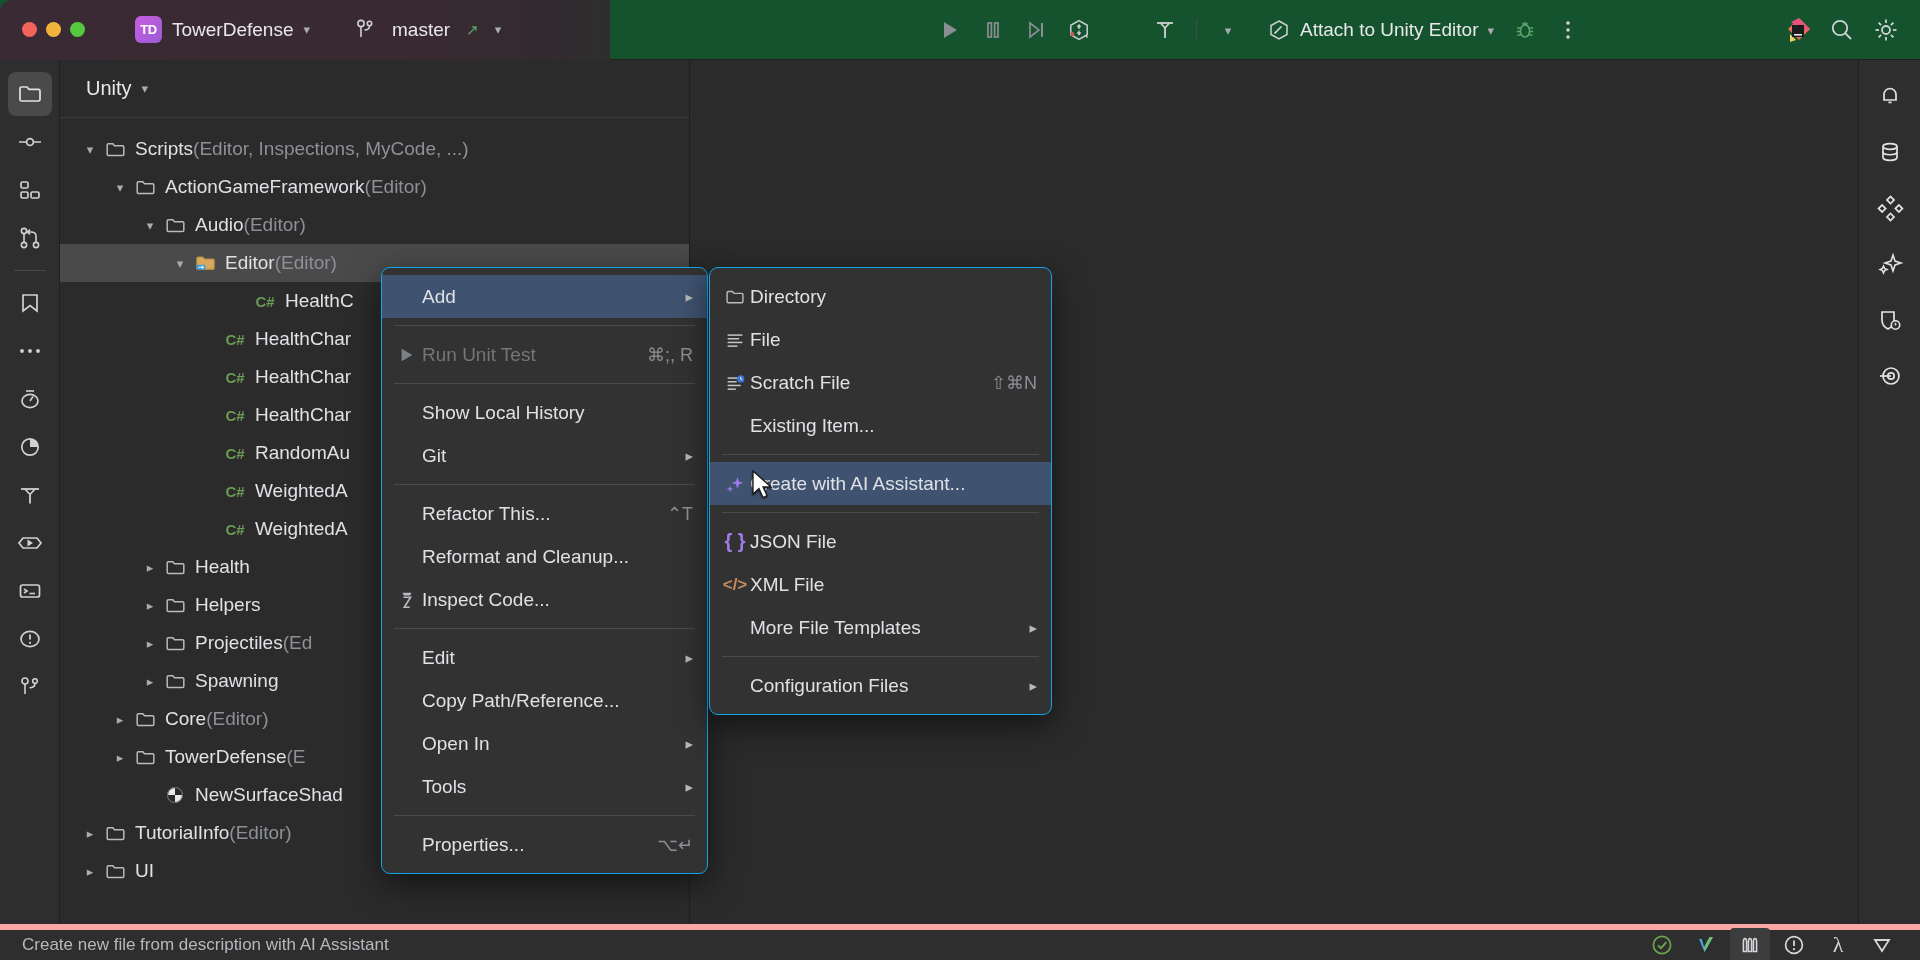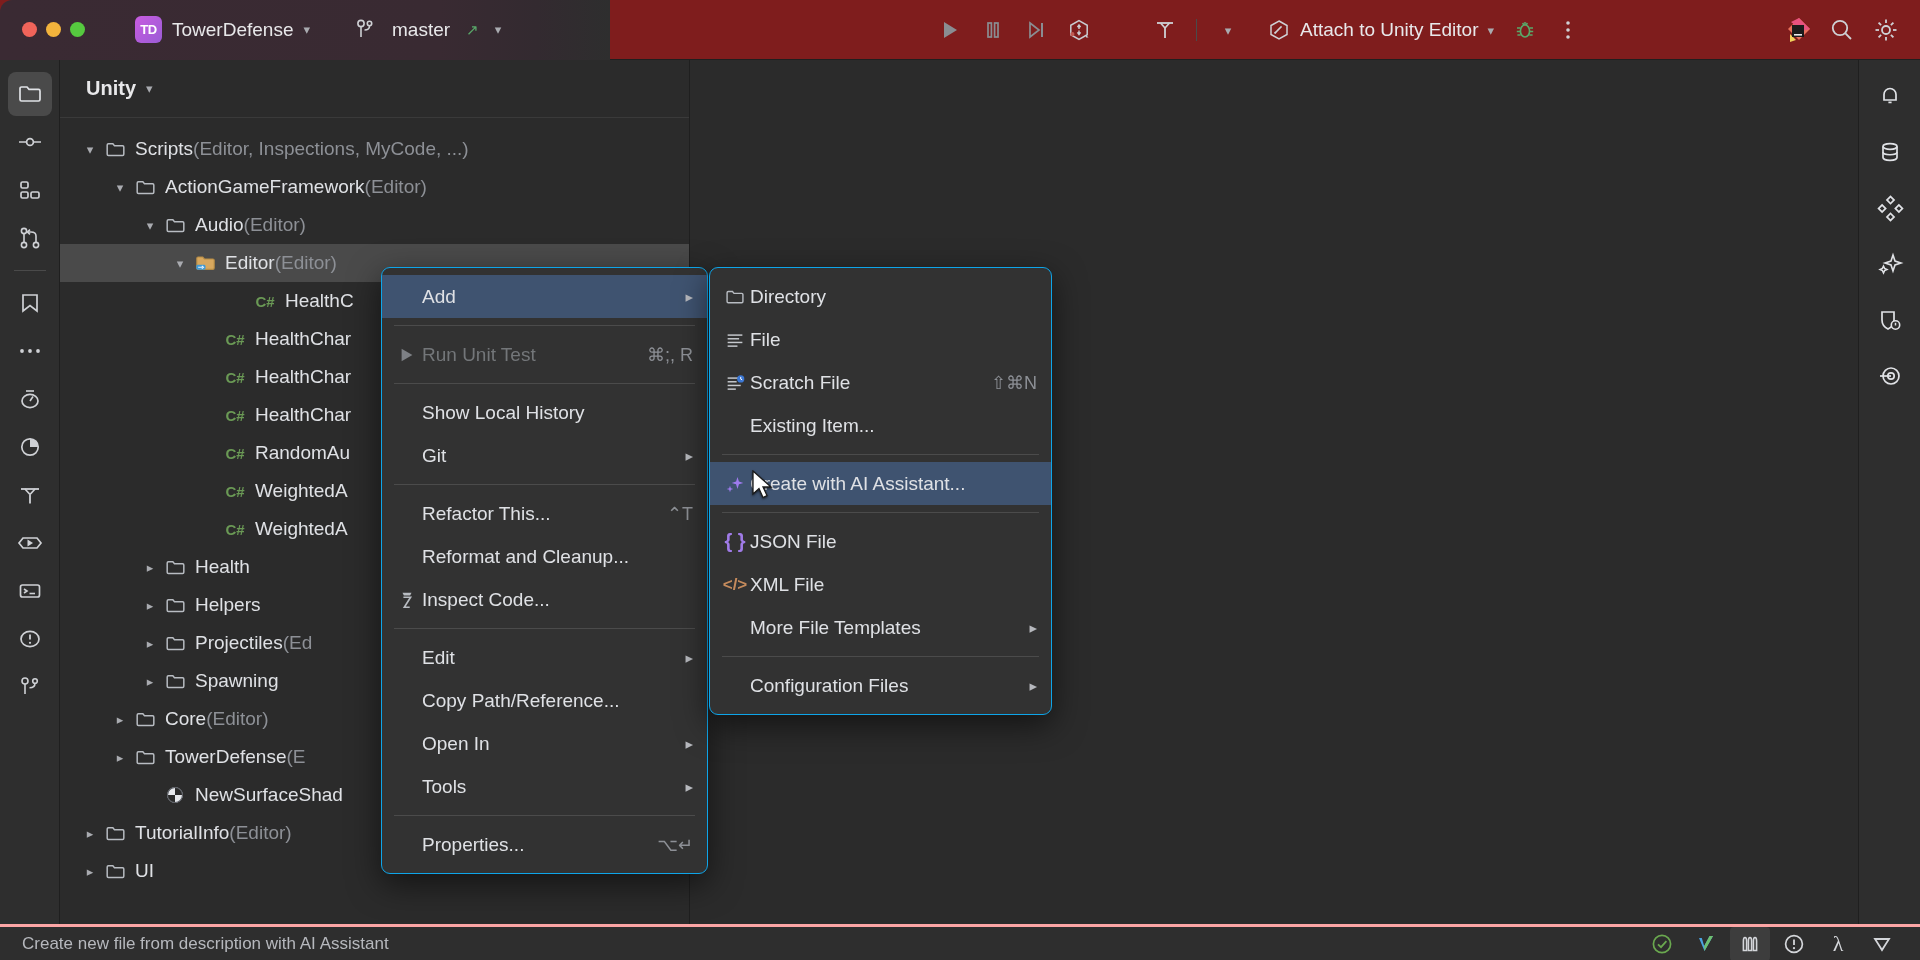--- a/index.html
+++ b/index.html
@@ -8,21 +8,21 @@
     background:#2b2b2b;
     font-family:"Liberation Sans", sans-serif;
     color:#dfe1e5;
     -webkit-font-smoothing:antialiased;
   }
   #app{ position:relative; width:1920px; height:960px; }
 
   
   .titlebar{
     position:absolute; left:0; top:0; width:1920px; height:60px;
-    background:#7f1d1d;
+    background:#14532d;
     display:flex; align-items:center;
     border-bottom:1px solid #1f1f1f;
   }
   .tb-left-tint{
     position:absolute; left:0; top:0; width:610px; height:60px;
     background:linear-gradient(90deg,#3a2a33 0%, #392a32 72%, #332a30 88%, #2e2e2e 100%);
     border-top-left-radius:12px;
   }
   .traffic{ position:relative; display:flex; gap:9px; margin-left:22px; z-index:3; }
   .dot{ width:15px; height:15px; border-radius:50%; }
@@ -83,21 +83,21 @@
   
   .panel{
     position:absolute; left:60px; top:60px; width:630px; height:864px;
     background:#2b2b2b; border-right:1px solid #1f1f1f;
     display:flex; flex-direction:column;
   }
   .panel-head{
     height:58px; display:flex; align-items:center; padding-left:26px; gap:10px;
     border-bottom:1px solid #3a3a3a; cursor:pointer;
   }
-  .panel-title{ font-size:20px; font-weight:bold; color:#e8e8ea; }
+  .panel-title{ font-size:20px; font-weight:normal; color:#e8e8ea; }
   .tree{ flex:1; padding-top:12px; overflow:hidden; position:relative; }
 
   .row{
     height:38px; display:flex; align-items:center; cursor:pointer;
     white-space:nowrap; font-size:19px; color:#d5d7db;
   }
   .row.sel{ background:#4a4a4a; }
   .twist{
     width:24px; min-width:24px; text-align:center; color:#a9abb0; font-size:13px;
     display:inline-flex; align-items:center; justify-content:center;
@@ -110,21 +110,21 @@
   
   .editor{
     position:absolute; left:691px; top:60px; width:1167px; height:864px;
     background:#2b2b2b;
   }
 
   
   .statusbar{
     position:absolute; left:0; bottom:0; width:1920px; height:36px;
     background:#2e2e2e; display:flex; align-items:center;
-    border-top:3px solid #fca5a5;
+    border-top:6px solid #fca5a5;
   }
   .status-text{ margin-left:22px; font-size:17px; color:#b6b8bd; }
   .status-right{ position:absolute; right:18px; display:flex; align-items:center; gap:4px; }
   .sb-ico{
     width:40px; height:34px; display:flex; align-items:center; justify-content:center;
     border-radius:4px; cursor:pointer;
   }
   .sb-ico.active{ background:#3d3d3d; }
 
   

